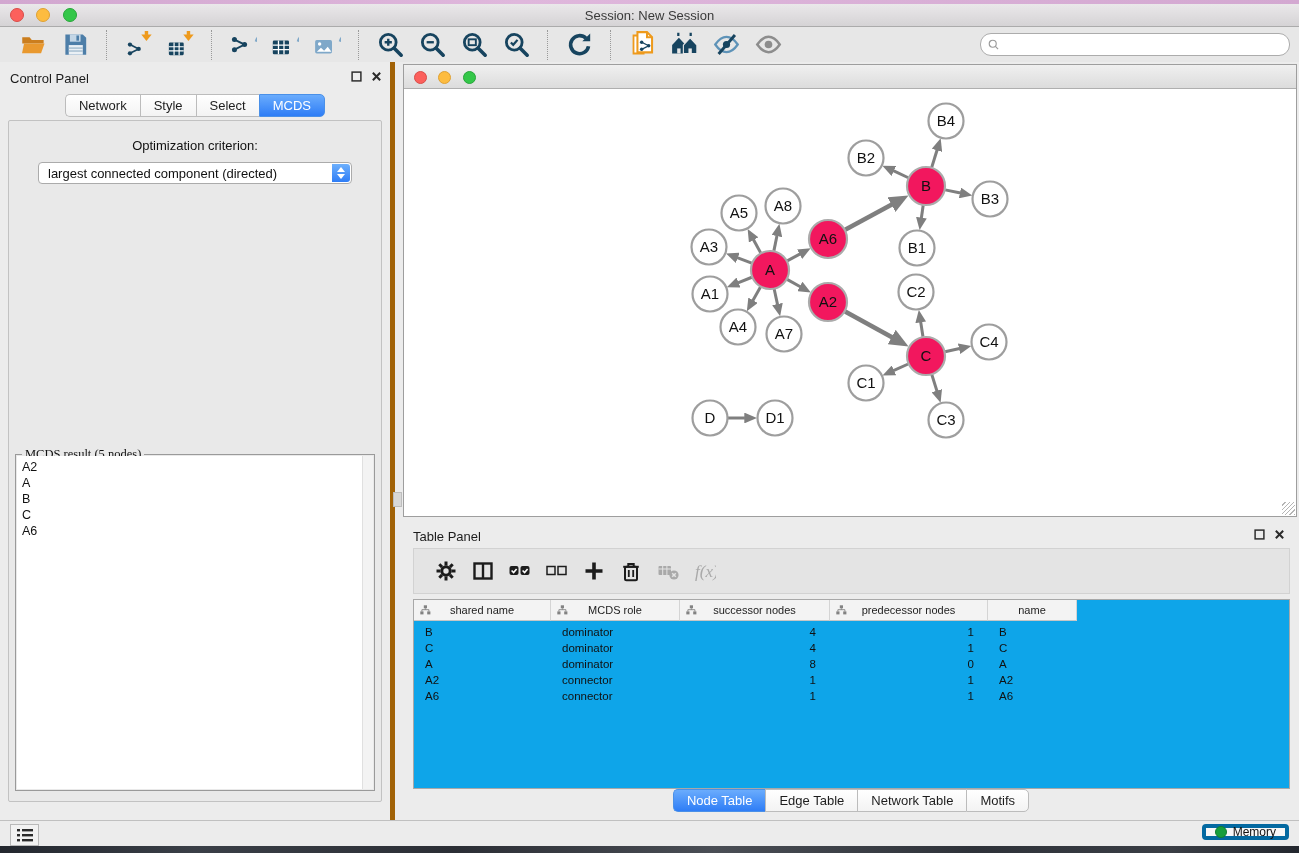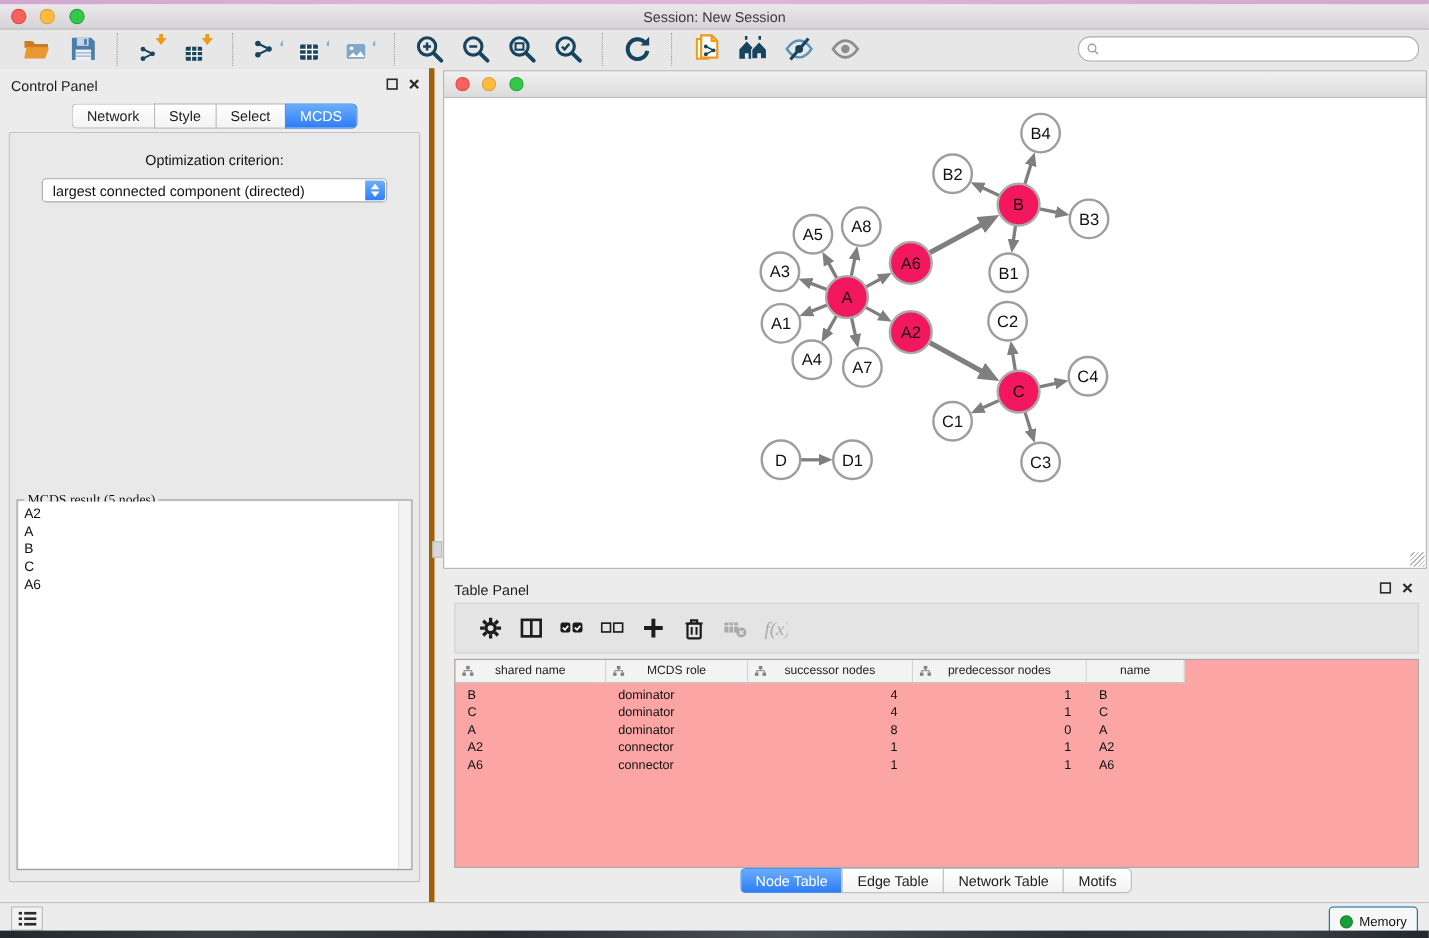--- a/index.html
+++ b/index.html
@@ -72,36 +72,36 @@
     background:repeating-linear-gradient(135deg,transparent,transparent 2px,#b5b5b5 2px,#b5b5b5 3px);}
   .grip-v{left:393px;top:430px;width:7px;height:13px;background:#d8d8d8;border:1px solid #bdbdbd;}
   .grip-h{left:845px;top:510px;width:14px;height:7px;background:#d8d8d8;border:1px solid #bdbdbd;}
   
   #table-panel{left:403px;top:458px;width:896px;height:300px;background:#ECECEC;}
   #table-panel .panel-ctrls{right:14px;}
   #tp-toolbar{position:absolute;left:10px;right:9px;top:28px;height:46px;background:#e4e4e4;border:1px solid #d2d2d2;
     display:flex;align-items:center;gap:13px;padding-left:20px;box-sizing:border-box;}
   .tp-icon{width:24px;height:24px;display:inline-flex;align-items:center;justify-content:center;}
   .tp-icon svg{width:22px;height:22px;}
-  #data-table{position:absolute;left:10px;right:9px;top:79px;height:188px;background:#fca5a5;border:1px solid #a8a8a8;overflow:hidden;}
+  #data-table{position:absolute;left:10px;right:9px;top:79px;height:188px;background:#0ea5e9;border:1px solid #a8a8a8;overflow:hidden;}
   #table-head{display:flex;height:21px;}
   .th-cell{position:relative;background:#f3f3f3;border-right:1px solid #d4d4d4;border-bottom:1px solid #c6c6c6;
     box-sizing:border-box;display:flex;align-items:center;justify-content:center;font-size:11px;color:#222;}
   .th-cell .tree-ico{position:absolute;left:6px;top:5px;}
   .t-row{display:flex;height:16px;align-items:center;}
   .t-cell{box-sizing:border-box;font-size:11.5px;color:#111;white-space:nowrap;overflow:hidden;}
   .t-cell.txt{padding-left:11px;text-align:left;}
   .t-cell.num{padding-right:14px;text-align:right;}
   #table-body{padding-top:3px;}
   #tp-tabs{position:absolute;left:0;right:0;top:269px;text-align:center;}
   
   #status-bar{left:0;top:820px;width:1299px;height:26px;background:#ECECEC;border-top:1px solid #c0c0c0;box-sizing:border-box;}
   #list-btn{position:absolute;left:10px;top:3px;width:27px;height:20px;background:#f2f2f2;border:1px solid #b9b9b9;
     display:flex;align-items:center;justify-content:center;}
-  #memory-btn{position:absolute;right:10px;top:3px;height:28px;padding:0 9px;background:#f7f7f7;border:1px solid #0369a1;
+  #memory-btn{position:absolute;right:10px;top:3px;height:16px;padding:0 9px;background:#f7f7f7;border:4px solid #0369a1;
     border-radius:4px;display:flex;align-items:center;gap:6px;font-size:12px;color:#111;box-sizing:border-box;}
   #memory-dot{width:10px;height:10px;border-radius:50%;background:#169e3c;border:1px solid #0f7e2e;}
 </style>
 </head>
 <body>
 
 <div id="desktop-top" class="abs"></div>
 
 <div id="titlebar" class="abs">
   <span class="lights">

